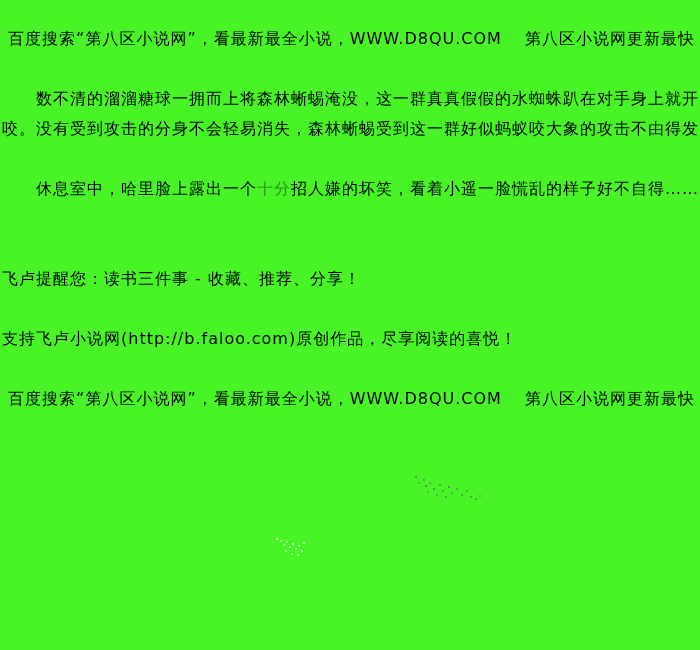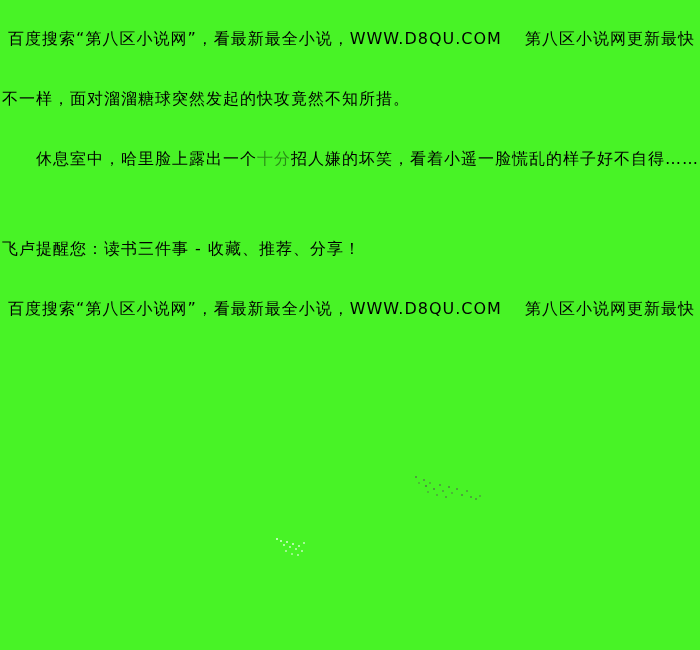--- a/index.html
+++ b/index.html
@@ -62,31 +62,35 @@
 <body>
 
 <div class="content">
 
   <div class="para">
     <div class="line">&nbsp;百度搜索“第八区小说网”，看最新最全小说，WWW.D8QU.COM　&nbsp;第八区小说网更新最快！</div>
   </div>
 
 
   <div class="para">
-    <div class="line">不一样，面对溜溜糖球突然发起的快攻竟然不知所措。</div>
+    <div class="line">　　数不清的溜溜糖球一拥而上将森林蜥蜴淹没，这一群真真假假的水蜘蛛趴在对手身上就开</div>
+    <div class="line">咬。没有受到攻击的分身不会轻易消失，森林蜥蜴受到这一群好似蚂蚁咬大象的攻击不由得发</div>
   </div>
 
   <div class="para-wide-gap">
     <div class="line"><span>　　休息室中，哈里脸上露出一个</span><span class="faded-text">十分</span><span>招人嫌的坏笑，看着小遥一脸慌乱的样子好不自得……</span></div>
   </div>
 
   <div class="footer-line">
     <div class="line">飞卢提醒您：读书三件事 - 收藏、推荐、分享！</div>
   </div>
 
+  <div class="footer-line">
+    <div class="line">支持飞卢小说网(http://b.faloo.com)原创作品，尽享阅读的喜悦！</div>
+  </div>
 
   <div class="footer-line">
     <div class="line">&nbsp;百度搜索“第八区小说网”，看最新最全小说，WWW.D8QU.COM　&nbsp;第八区小说网更新最快！</div>
   </div>
 
 </div>
 
 <div class="noise-speckles"></div>
 <div class="light-smudge"></div>
 

